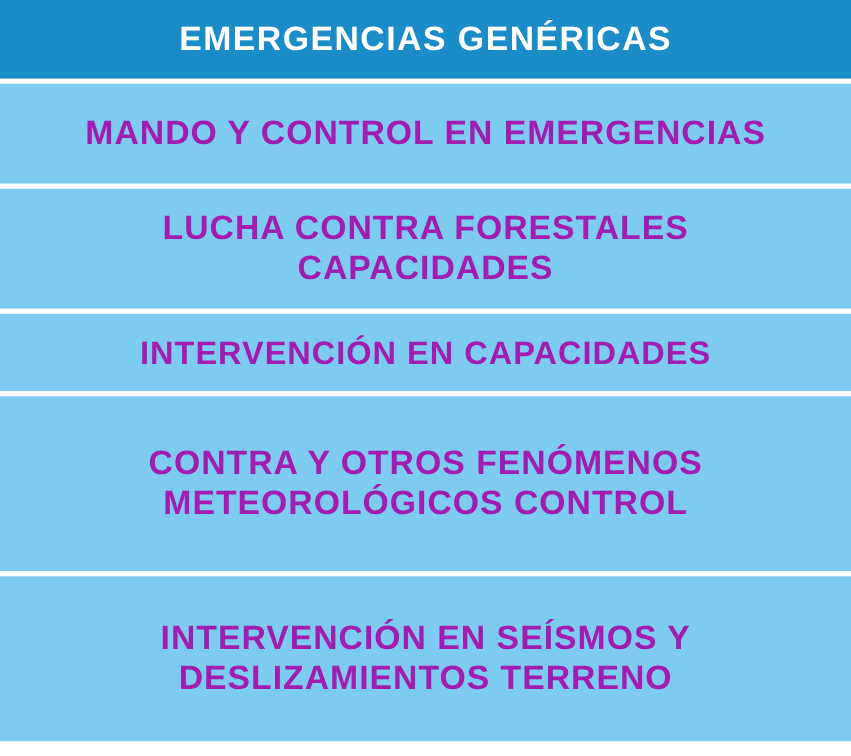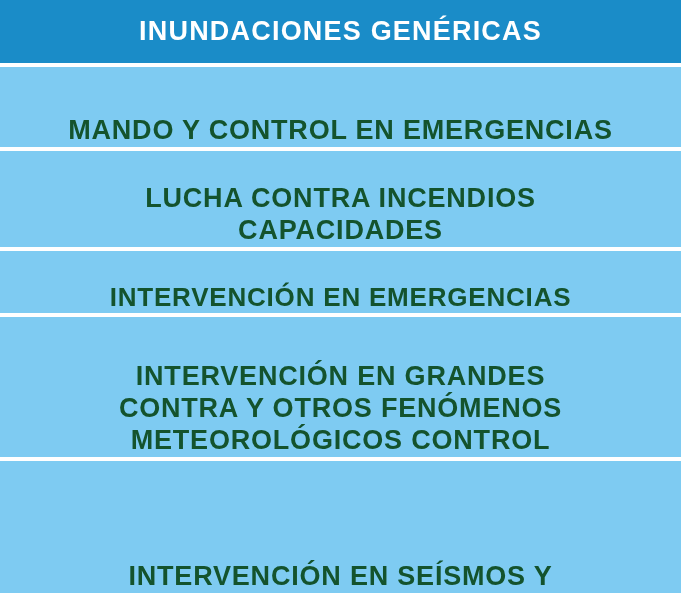--- a/index.html
+++ b/index.html
@@ -33,83 +33,83 @@
     flex: none;
     text-align: center;
   }
   .spacer {
     height: 4px;
     background: #ffffff;
     flex: none;
   }
   .row {
     background: #7ecbf2;
-    color: #14532d;
+    color: #a21caf;
     font-weight: bold;
     display: flex;
-    align-items: flex-end;
+    align-items: center;
     justify-content: center;
     text-align: center;
     letter-spacing: 0.8px;
     line-height: 1.18;
     padding: 0 12px;
     box-sizing: border-box;
   }
   .row-1 { height: 80px;  font-size: 27px; }
   .row-2 { height: 96px;  font-size: 27px; }
   .row-3 { height: 62px;  font-size: 26px; }
   .row-4 { height: 140px; font-size: 27px; }
   .row-5 { height: 132px; font-size: 27px; }
   .row span { display: block; }
 </style>
 </head>
 <body>
 
 <div id="capabilities-table">
 
   <div class="header-row">
-    <span>INUNDACIONES GENÉRICAS</span>
+    <span>EMERGENCIAS GENÉRICAS</span>
   </div>
 
   <div class="spacer"></div>
 
   <div class="row row-1">
     <div>
       <span>MANDO Y CONTROL EN EMERGENCIAS</span>
     </div>
   </div>
 
   <div class="spacer"></div>
 
   <div class="row row-2">
     <div>
-      <span>LUCHA CONTRA INCENDIOS</span>
+      <span>LUCHA CONTRA FORESTALES</span>
       <span>CAPACIDADES</span>
     </div>
   </div>
 
   <div class="spacer"></div>
 
   <div class="row row-3">
     <div>
-      <span>INTERVENCIÓN EN EMERGENCIAS</span>
+      <span>INTERVENCIÓN EN CAPACIDADES</span>
     </div>
   </div>
 
   <div class="spacer"></div>
 
   <div class="row row-4">
     <div>
-      <span>INTERVENCIÓN EN GRANDES</span>
       <span>CONTRA Y OTROS FENÓMENOS</span>
       <span>METEOROLÓGICOS CONTROL</span>
     </div>
   </div>
 
   <div class="spacer"></div>
 
   <div class="row row-5">
     <div>
       <span>INTERVENCIÓN EN SEÍSMOS Y</span>
+      <span>DESLIZAMIENTOS TERRENO</span>
     </div>
   </div>
 
 </div>
 
 </body></html>

